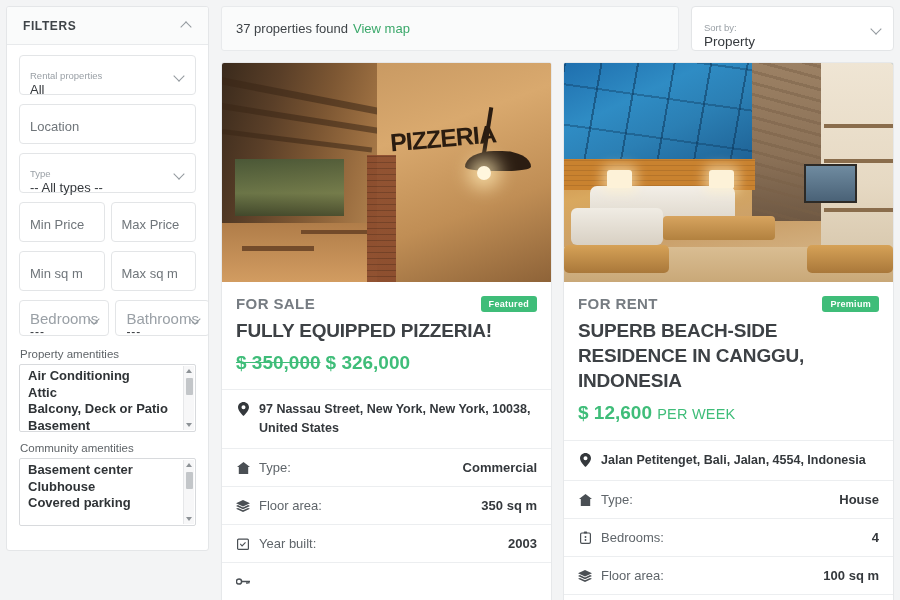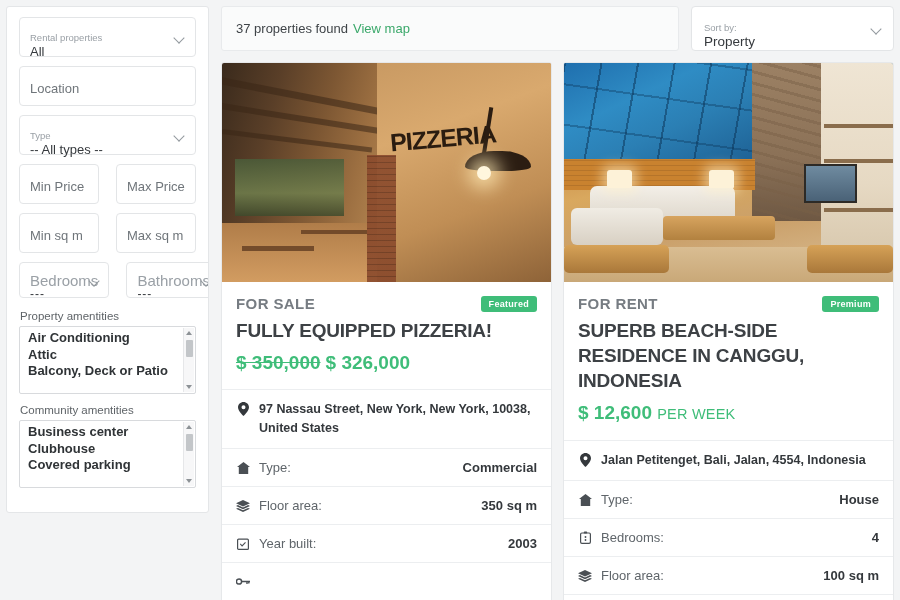--- a/index.html
+++ b/index.html
@@ -103,21 +103,21 @@
     font-size: 13px;
     color: #6f757a;
     line-height: 15px;
   }
   .fld .chev-down {
     position: absolute;
     right: 10px;
     top: 15px;
   }
 
-  .row2 { display: flex; gap: 17px; }
+  .row2 { display: flex; gap: 6px; }
   .row2 .fld { flex: 1; margin-bottom: 9px; }
 
   .fld.small { height: 36px; }
   .fld.small .fld-label { font-size: 15px; }
   .fld.small .fld-value { font-size: 12px; letter-spacing: 1px; }
   .fld.small .chev-down { top: 13px; right: 8px; }
 
   .group-label {
     font-size: 11.5px;
     color: #5f6468;
@@ -489,20 +489,24 @@
   }
 
   .card-footer { padding: 14px; }
 </style>
 </head>
 <body>
 
 <div class="page">
 
   <aside class="sidebar">
+    <div class="filters-header">
+      <span class="filters-title">FILTERS</span>
+      <span class="chev-up"></span>
+    </div>
 
     <div class="filters-body">
 
       <div class="fld select">
         <span class="fld-label">Rental properties</span>
         <span class="fld-value">All</span>
         <span class="chev-down"></span>
       </div>
 
       <div class="fld placeholder-only">
@@ -545,33 +549,34 @@
           <span class="chev-down"></span>
         </div>
       </div>
 
       <div class="group-label">Property amentities</div>
       <div class="listbox">
         <div class="listbox-inner">
           <div class="listbox-item">Air Conditioning</div>
           <div class="listbox-item">Attic</div>
           <div class="listbox-item">Balcony, Deck or Patio</div>
+          <div class="listbox-item">Basement</div>
 
         </div>
         <div class="listbox-scroll">
           <span class="lb-arrow up"></span>
           <span class="lb-thumb"></span>
           <span class="lb-arrow down"></span>
         </div>
       </div>
 
       <div class="group-label">Community amentities</div>
       <div class="listbox">
         <div class="listbox-inner">
-          <div class="listbox-item">Business center</div>
+          <div class="listbox-item">Basement center</div>
           <div class="listbox-item">Clubhouse</div>
           <div class="listbox-item">Covered parking</div>
 
         </div>
         <div class="listbox-scroll">
           <span class="lb-arrow up"></span>
           <span class="lb-thumb"></span>
           <span class="lb-arrow down"></span>
         </div>
       </div>

